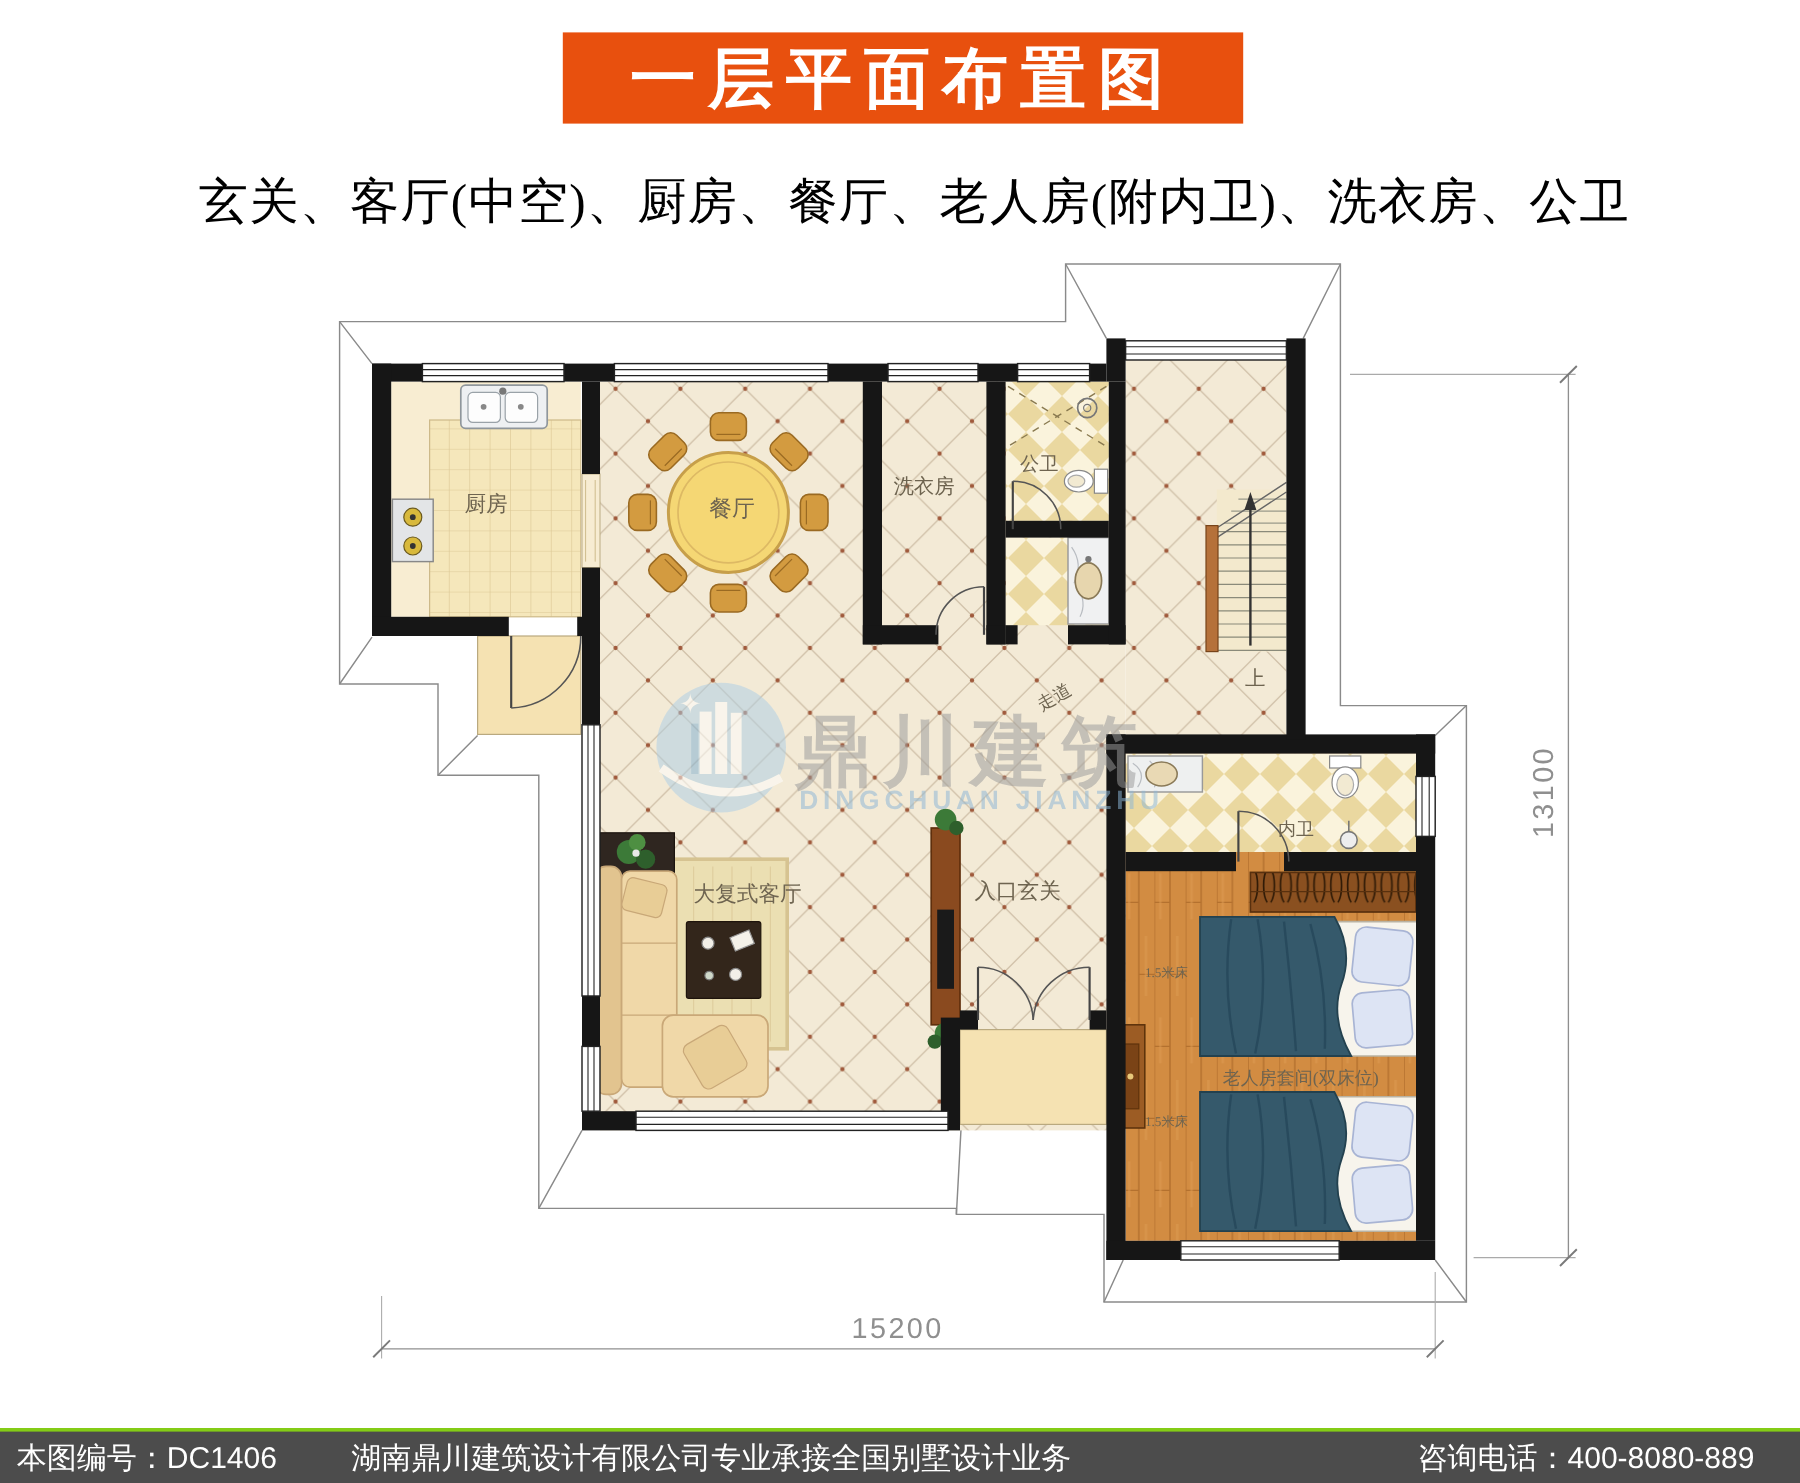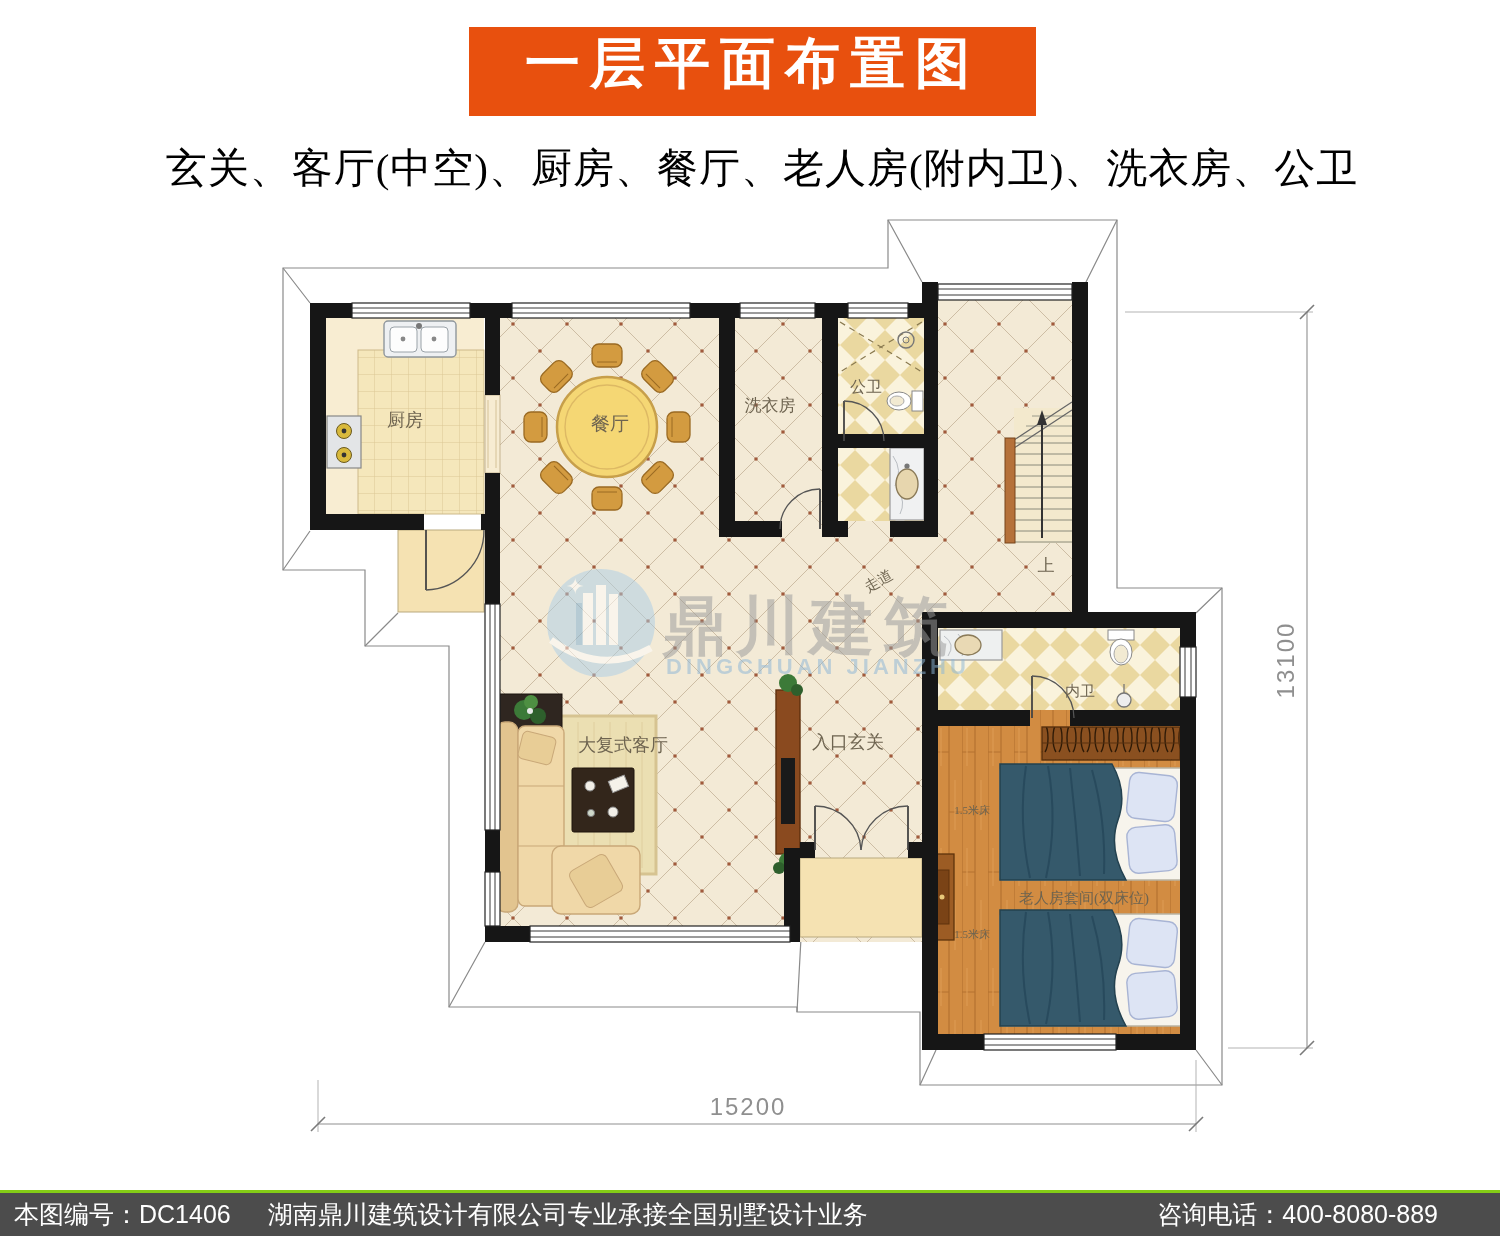--- a/index.html
+++ b/index.html
@@ -1,30 +1,30 @@
 <!DOCTYPE html>
 <html style="--banner_bg: #e8500e; --footer_bg: #4c4c4c; --wall: #161616; --tile_floor: #f3ead6; --tile_line: #cdbda4; --tile_dot: #a05a3c; --kitchen_tile: #f5e7bb; --wood_floor: #d28c42; --checker: #ead8a0; --porch: #f5e2b2; --watermark_blue: #8cb6d6; --watermark_gray: #9b9b9b; --dim_color: #8f8f8f; --label_color: #6e6450;"><head>
 <meta charset="utf-8">
 <style>
   *{margin:0;padding:0;box-sizing:border-box}
   body{background:#ffffff}
   .page{position:relative;width:1500px;height:1236px;background:#fff;overflow:hidden;
         font-family:"Liberation Sans","DejaVu Sans",sans-serif}
   .plan-svg{position:absolute;left:0;top:0;width:1500px;height:1236px}
-  .banner{position:absolute;left:469px;top:27px;width:567px;height:89px;
-          background:var(--banner_bg,#e8500e);color:#fff;display:flex;align-items:flex-start;
+  .banner{position:absolute;left:469px;top:27px;width:567px;height:76px;
+          background:var(--banner_bg,#e8500e);color:#fff;display:flex;align-items:flex-end;
           justify-content:center;font-size:55px;font-weight:bold;letter-spacing:10px}
   .subtitle{position:absolute;top:141px;left:12px;width:100%;text-align:center;
             font-family:"Liberation Serif","DejaVu Serif",serif;font-size:41px;color:#000;
             letter-spacing:1px}
   .footer{position:absolute;left:0;bottom:0;width:100%;height:46px;
           background:var(--footer_bg,#4c4c4c);border-top:3px solid #84cc16;color:#fff;
           display:flex;align-items:center;font-size:25px;padding:0 14px;white-space:nowrap}
-  .footer .f-company{margin-left:37px}
-  .footer .f-phone{margin-left:auto;margin-right:48px}
+  .footer .f-company{margin-left:62px}
+  .footer .f-phone{margin-left:auto;margin-right:24px}
   svg text{user-select:none}
   .wall{fill:var(--wall,#161616)}
   .room-label{font-family:"Liberation Serif","DejaVu Serif",serif;
               fill:var(--label_color,#6e6450)}
   .dim-text{fill:var(--dim_color,#8f8f8f);letter-spacing:2px;
             font-family:"Liberation Sans","DejaVu Sans",sans-serif}
   .win rect{fill:#fff;stroke:#222;stroke-width:1.2}
   .win line{stroke:#222;stroke-width:0.9}
   .door{stroke:#555;stroke-width:1.3;fill:none}
   .doorleaf{stroke:#444;stroke-width:1.8}

